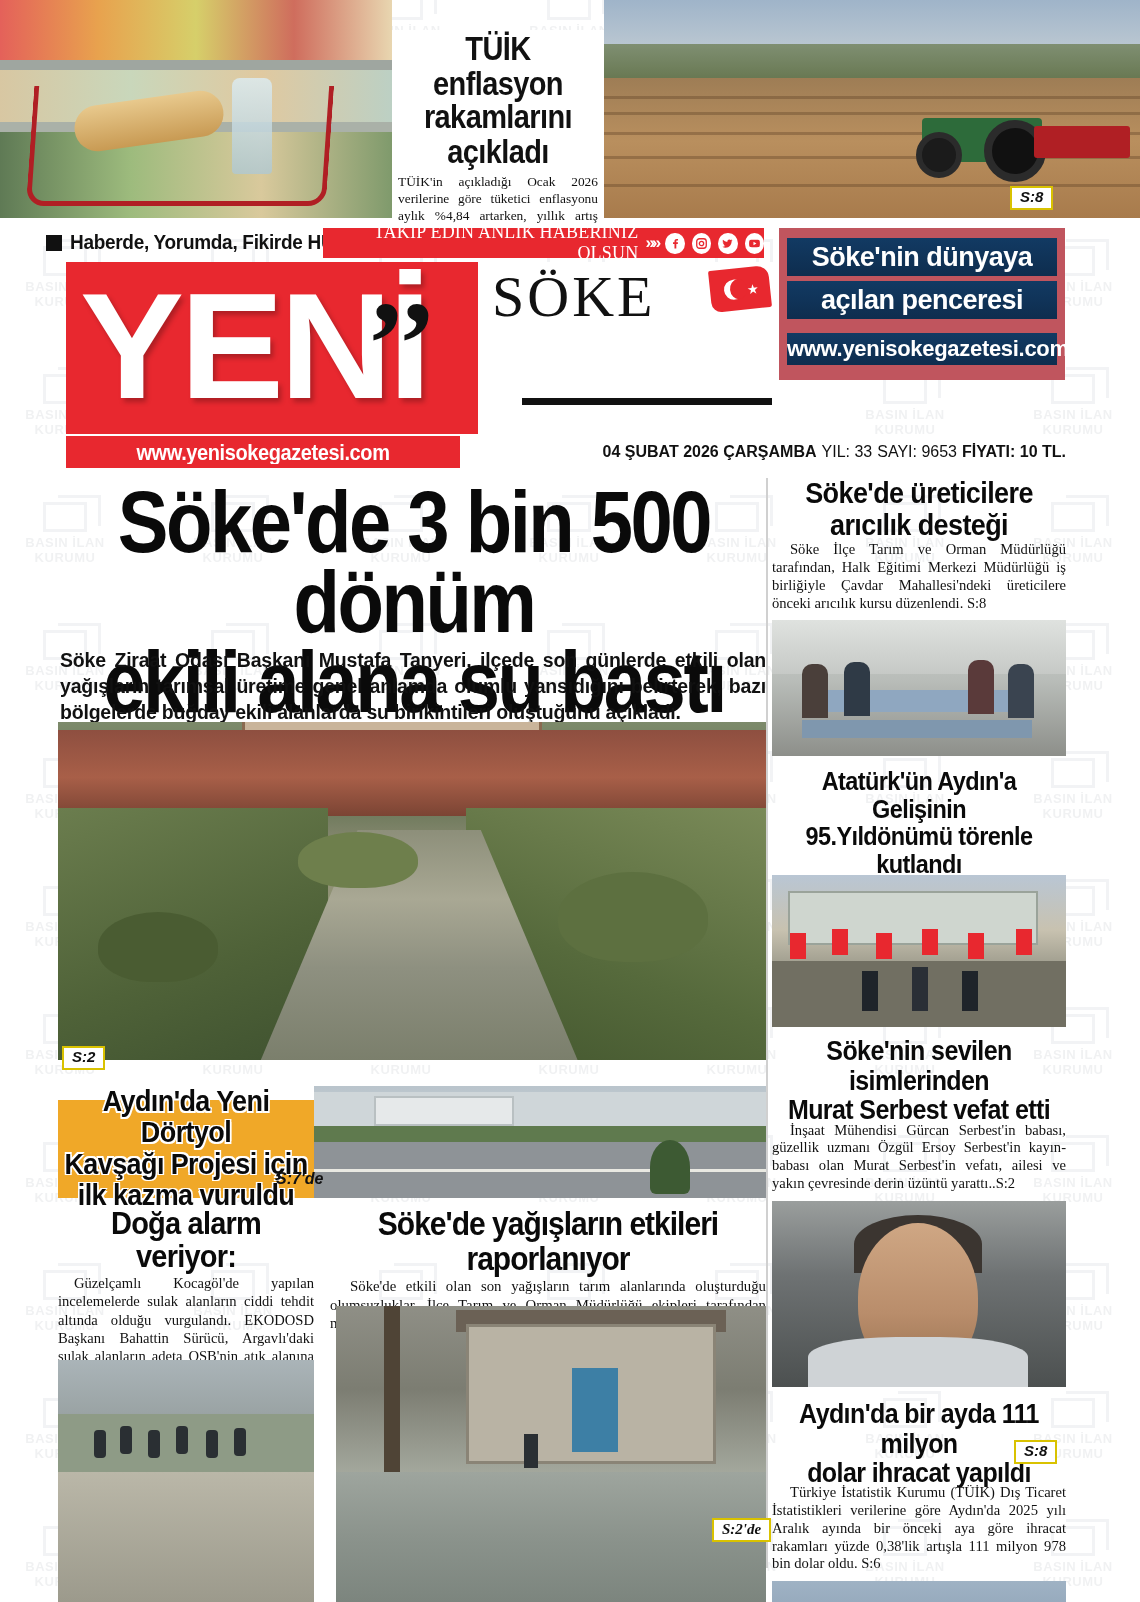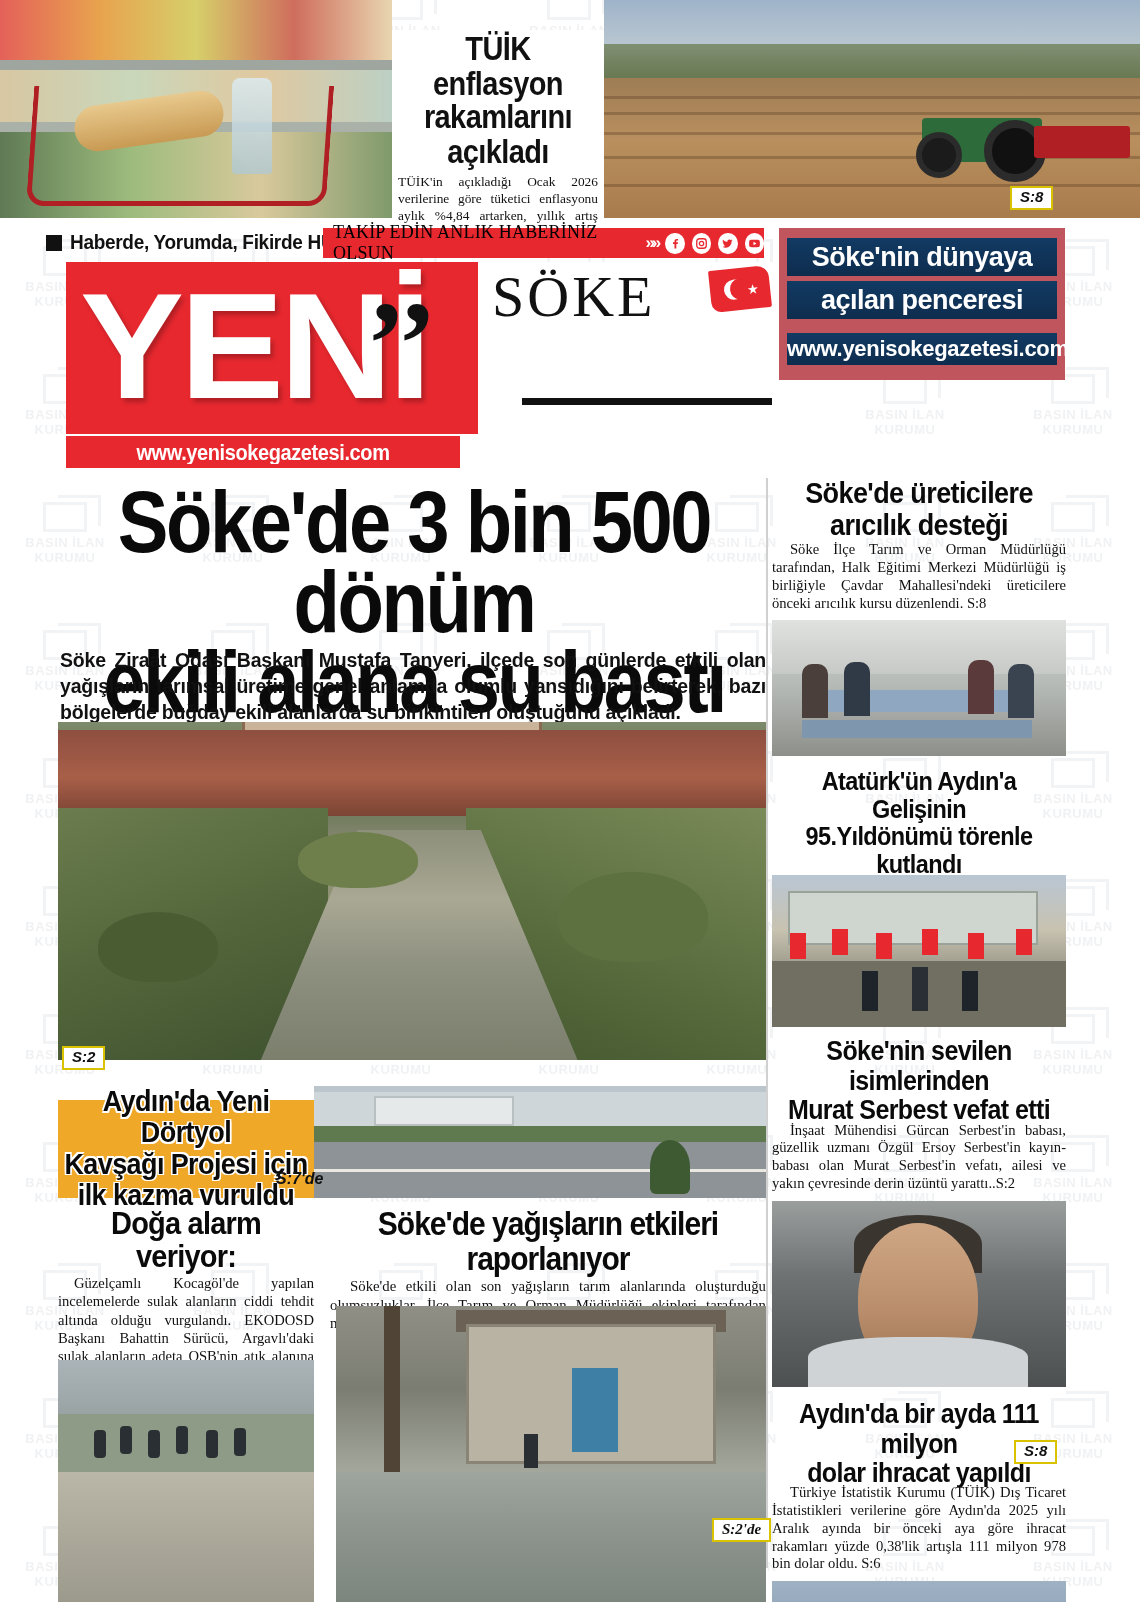--- a/index.html
+++ b/index.html
@@ -152,21 +152,21 @@
     font-family:"Liberation Sans", sans-serif;
     font-weight:bold; font-size:19px; color:#111; letter-spacing:-0.3px;
     transform: scaleY(1.06); display:inline-block;
   }
   .tag-red {
     position:absolute; left:277px; top:0; width:441px; height:30px;
     background:#e8282f; display:flex; align-items:center; padding-left:10px; gap:7px;
   }
   .tag-red .txt {
     font-family:"Liberation Serif", serif;
-    font-size:18px; color:#000000; letter-spacing:.2px;
+    font-size:18px; color:#ffffff; letter-spacing:.2px;text-align:right;
   }
   .tag-red .chev { color:#fff; font-size:17px; font-weight:bold; letter-spacing:-3px; }
   .soc {
     width:21px; height:21px; border-radius:50%;
     background:#fff; color:#e8282f;
     display:inline-flex; align-items:center; justify-content:center;
     font-size:13px; font-weight:bold; line-height:1;
   }
   .soc svg { display:block; }
 
@@ -995,20 +995,26 @@
   <div class="promo">
     <div class="line">Söke'nin dünyaya</div>
     <div class="line">açılan penceresi</div>
     <div class="url">www.yenisokegazetesi.com</div>
   </div>
 
   <div class="datebar">
     <div class="db-red">
       <span>www.yenisokegazetesi.com</span>
     </div>
+    <div class="db-info">
+      <b>04 ŞUBAT 2026 ÇARŞAMBA</b>
+      <span>YIL: 33</span>
+      <span>SAYI: 9653</span>
+      <b>FİYATI: 10 TL.</b>
+    </div>
   </div>
 
   <div class="mainhead">
     <h1>
       <span>Söke'de 3 bin 500 dönüm</span><br>
       <span>ekili alana su bastı</span>
     </h1>
   </div>
   <div class="mainlead">Söke Ziraat Odası Başkanı Mustafa Tanyeri, ilçede son günlerde etkili olan yağışların tarımsal üretime genel anlamda olumlu yansıdığını belirterek, bazı bölgelerde buğday ekili alanlarda su birikintileri oluştuğunu açıkladı.</div>
 

